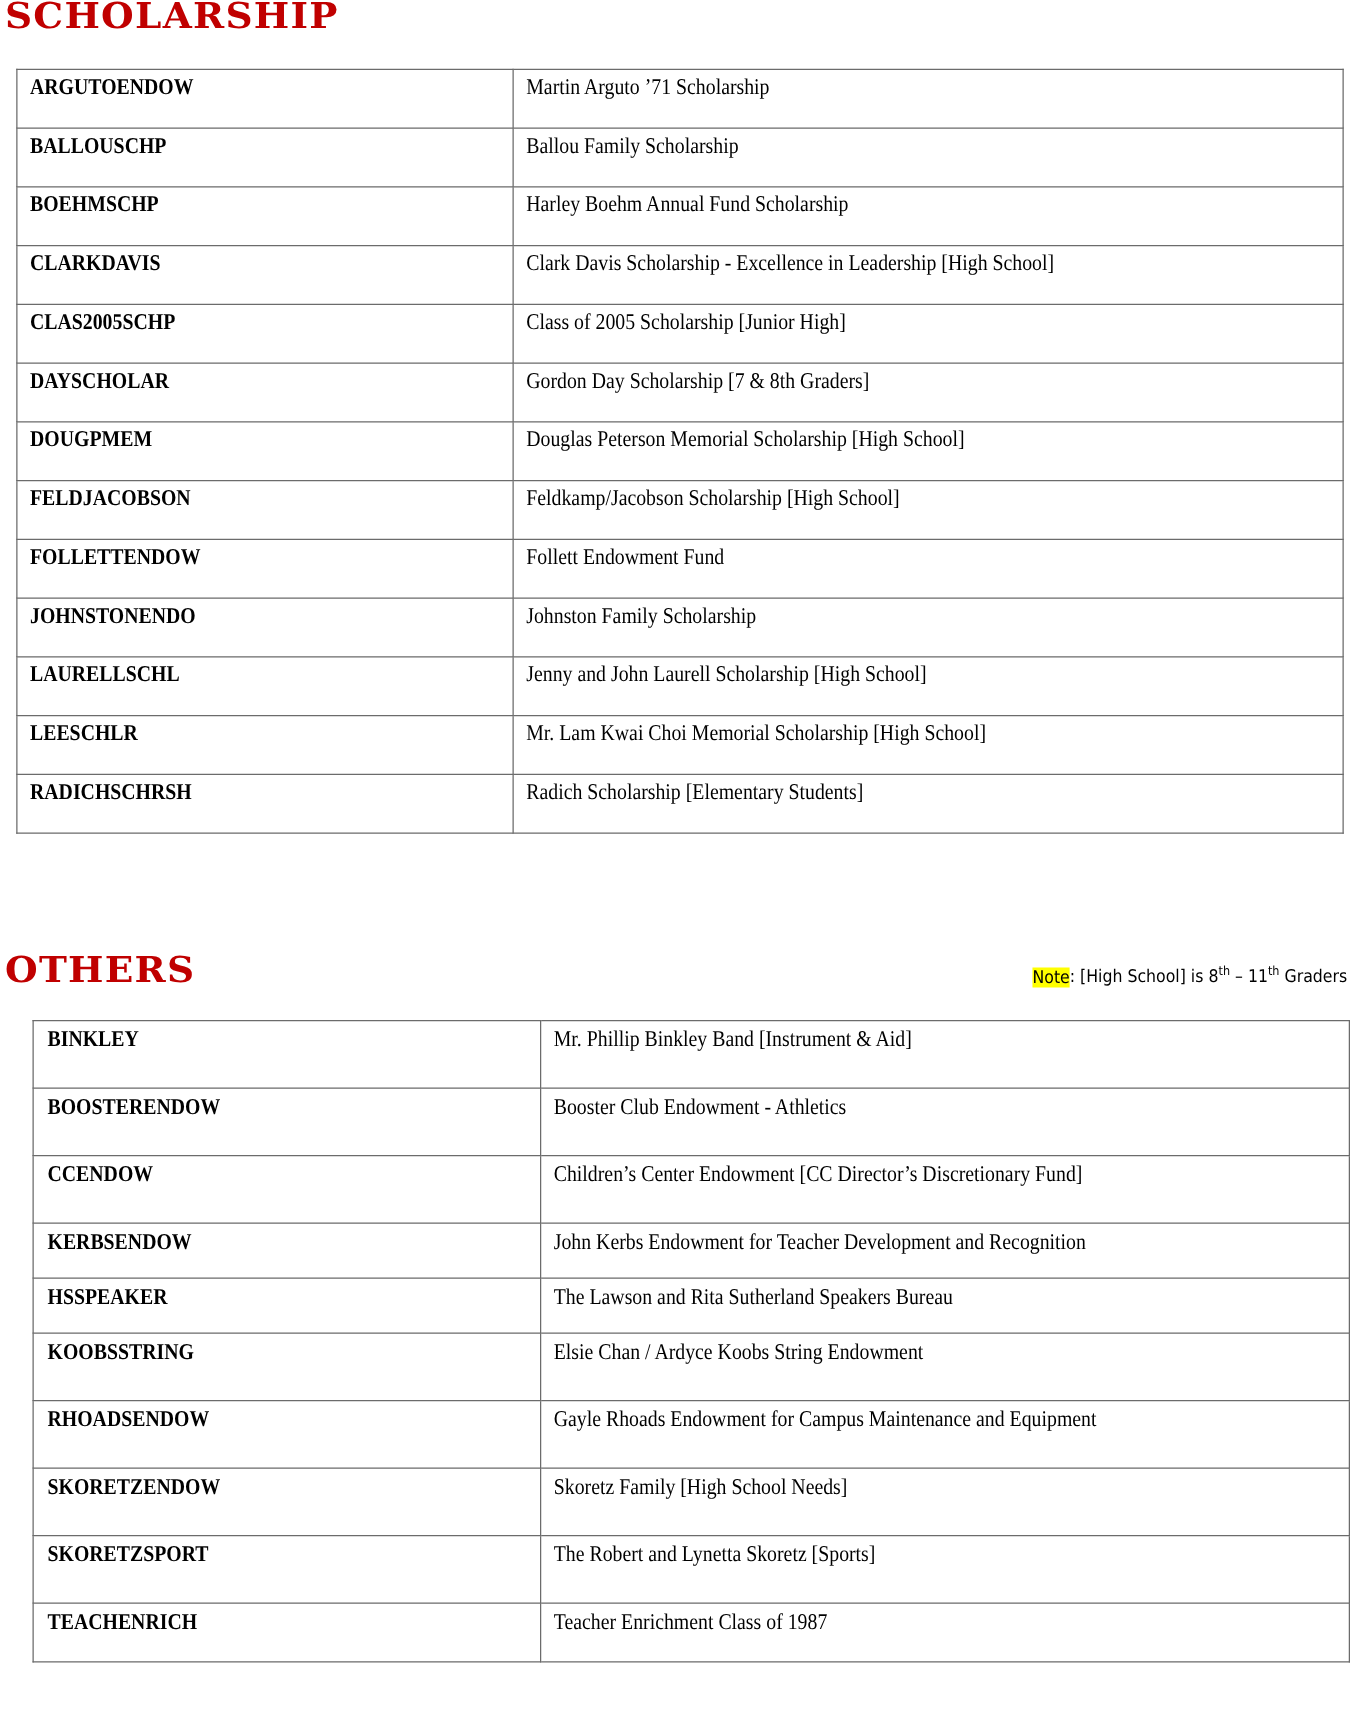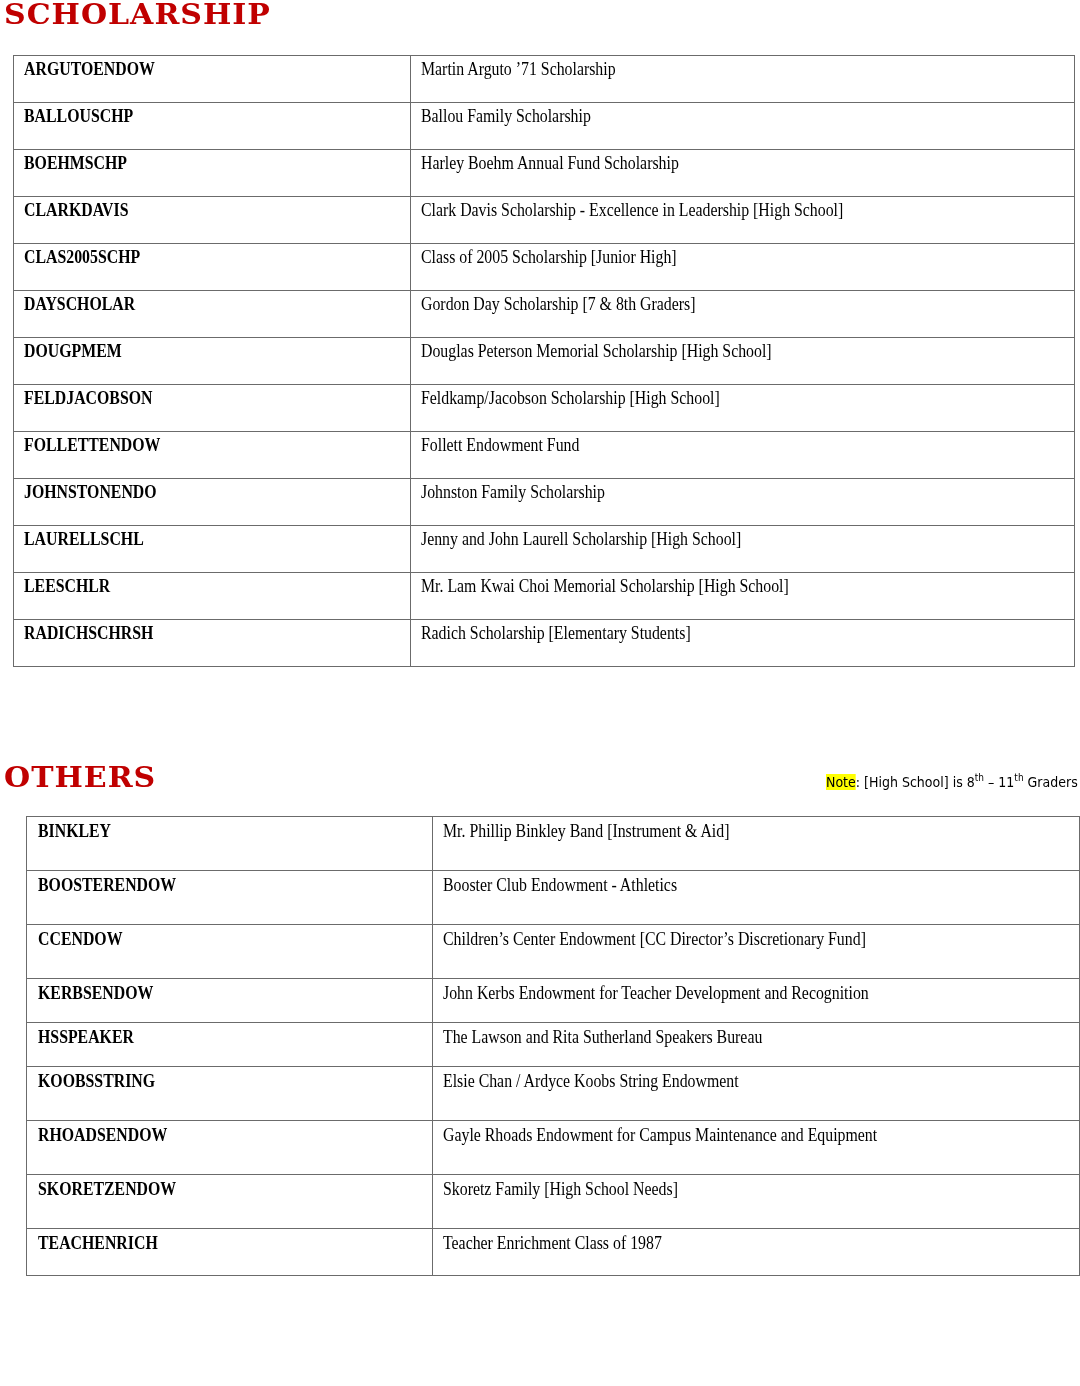--- a/index.html
+++ b/index.html
@@ -129,18 +129,22 @@
         <td class="name"><span class="t">Elsie Chan / Ardyce Koobs String Endowment</span></td>
       </tr>
       <tr style="height: 54px;">
         <td class="code"><span class="t">RHOADSENDOW</span></td>
         <td class="name"><span class="t">Gayle Rhoads Endowment for Campus Maintenance and Equipment</span></td>
       </tr>
       <tr style="height: 54px;">
         <td class="code"><span class="t">SKORETZENDOW</span></td>
         <td class="name"><span class="t">Skoretz Family [High School Needs]</span></td>
       </tr>
+      <tr style="height: 54px;">
+        <td class="code"><span class="t">SKORETZSPORT</span></td>
+        <td class="name"><span class="t">The Robert and Lynetta Skoretz [Sports]</span></td>
+      </tr>
       <tr style="height: 47px; padding-left: 33px;">
         <td class="code"><span class="t">TEACHENRICH</span></td>
         <td class="name"><span class="t">Teacher Enrichment Class of 1987</span></td>
       </tr>
     </tbody>
 </table>
 
 </body></html>

